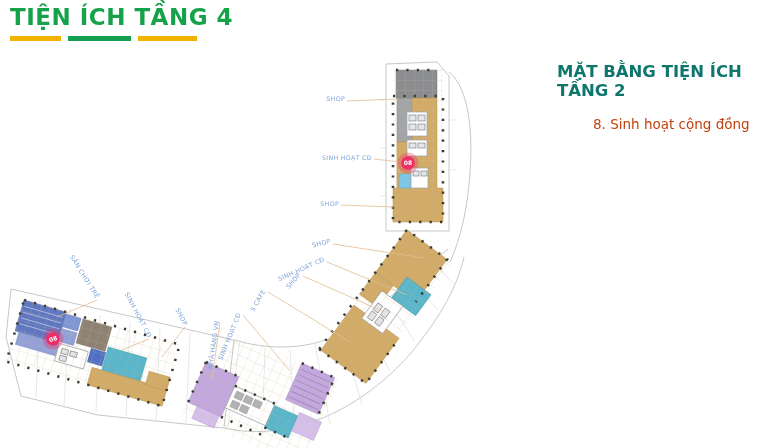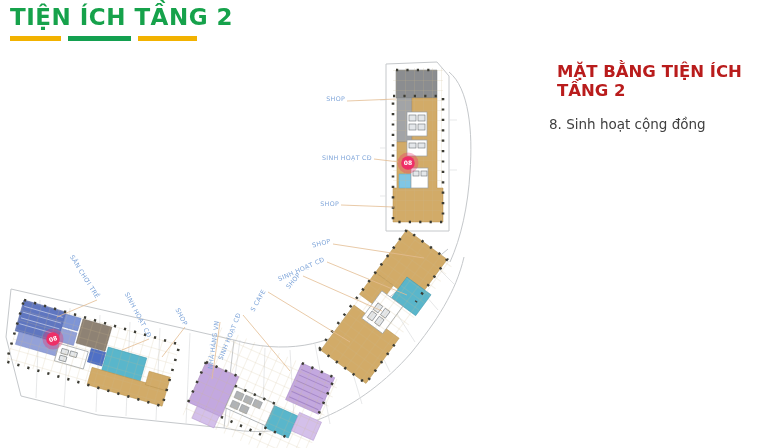--- a/index.html
+++ b/index.html
@@ -10,23 +10,23 @@
   .page-title{position:absolute;left:10px;top:4px;margin:0;
       font-size:23px;font-weight:bold;letter-spacing:.5px;color:#16a24b;}
   .title-underline{position:absolute;left:10px;top:36px;display:flex;gap:7px;}
   .title-underline .seg{height:5px;}
   .seg-y1{width:51px;background:#f2b200;}
   .seg-g {width:63px;background:#13a050;}
   .seg-y2{width:59px;background:#f2b200;}
 
   
   .legend{position:absolute;left:549px;top:62px;width:215px;}
-  .legend h2{margin:0 0 13px 8px;font-size:16.5px;font-weight:bold;color:#b91c1c;}
+  .legend h2{margin:0 0 13px 8px;font-size:16.5px;font-weight:bold;color:#0f766e;}
   .legend ul{list-style:none;margin:0;padding:0;}
-  .legend li{font-size:13.5px;color:#404040;line-height:22px;}
+  .legend li{font-size:13.5px;color:#c2410c;line-height:22px;margin-left:44px;}
 
   
   #plan-svg{position:absolute;left:0;top:0;}
   .boundary{fill:none;stroke:#c5c8cb;stroke-width:1;}
   .spoke{stroke:#dcdee0;stroke-width:.7;fill:none;}
   .dots{fill:none;stroke:#3c3c34;stroke-width:2.6;stroke-dasharray:2.2 8.2;}
   .gridov{fill:url(#gridpat);opacity:.75;pointer-events:none;}
   .b-tan{fill:#d2ab68;stroke:#b8934e;stroke-width:.5;}
   .b-dkgray{fill:#8b8d90;stroke:#77797c;stroke-width:.5;}
   .b-gray{fill:#a2a4a7;stroke:#8d8f92;stroke-width:.5;}
@@ -41,21 +41,21 @@
   .b-royal{fill:#4f70c6;stroke:#3a5aa8;stroke-width:.5;}
   .b-brown{fill:#8e8274;stroke:#766b5d;stroke-width:.5;}
   .b-purple{fill:#c3a8df;stroke:#a687c6;stroke-width:.5;}
   .b-purple2{fill:#d4c0ea;stroke:#b49ad2;stroke-width:.5;}
   .stripe{stroke:#ffffff;stroke-width:.8;opacity:.55;fill:none;}
   .stripe-d{stroke:#9d7fc2;stroke-width:1;opacity:.8;fill:none;}
 </style>
 </head>
 <body>
 
-<h1 class="page-title">TIỆN ÍCH TẦNG 2</h1>
+<h1 class="page-title">TIỆN ÍCH TẦNG 4</h1>
 <div class="title-underline">
   <div class="seg seg-y1"></div>
   <div class="seg seg-g"></div>
   <div class="seg seg-y2"></div>
 </div>
 
 <div class="legend">
   <h2>MẶT BẰNG TIỆN ÍCH TẦNG 2</h2>
   <ul>
     <li>8. Sinh hoạt cộng đồng</li>

